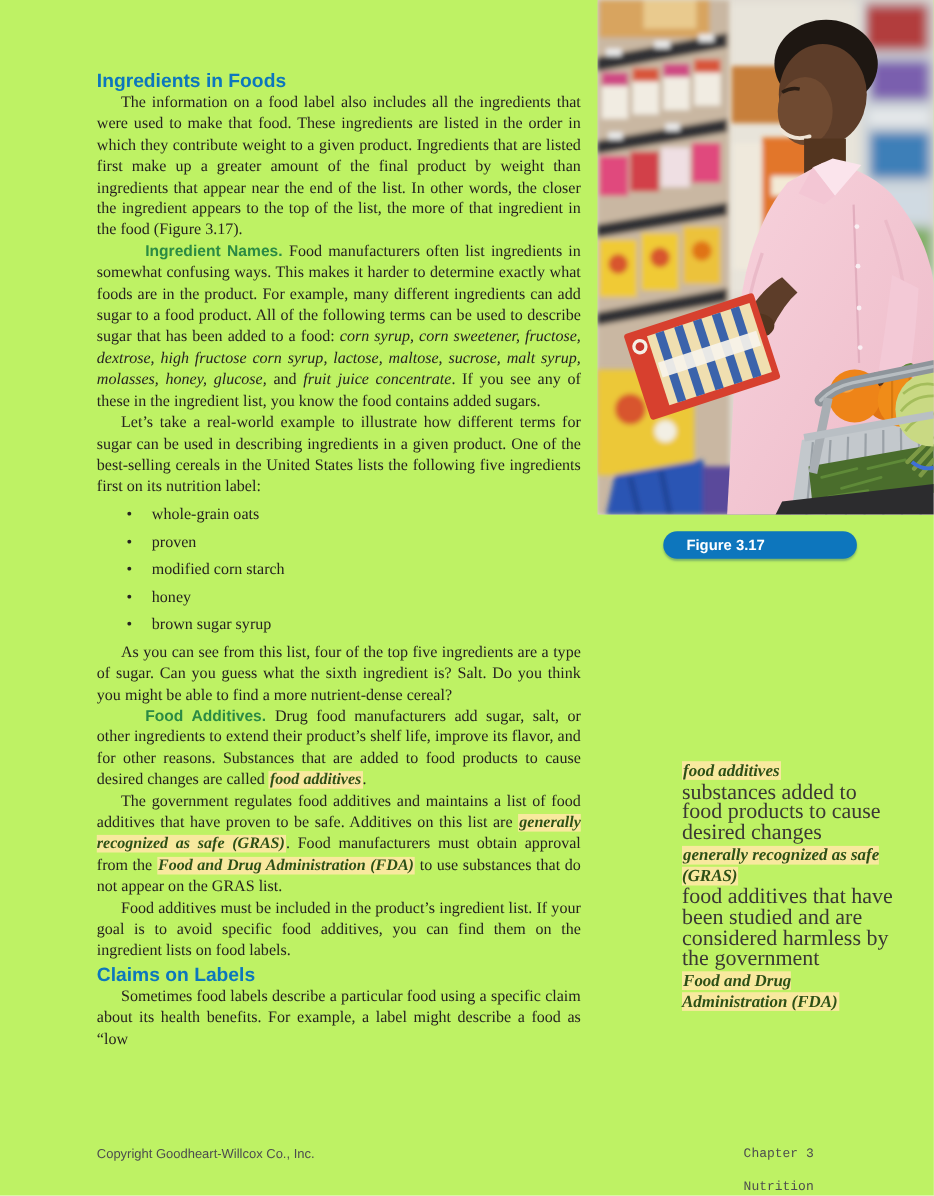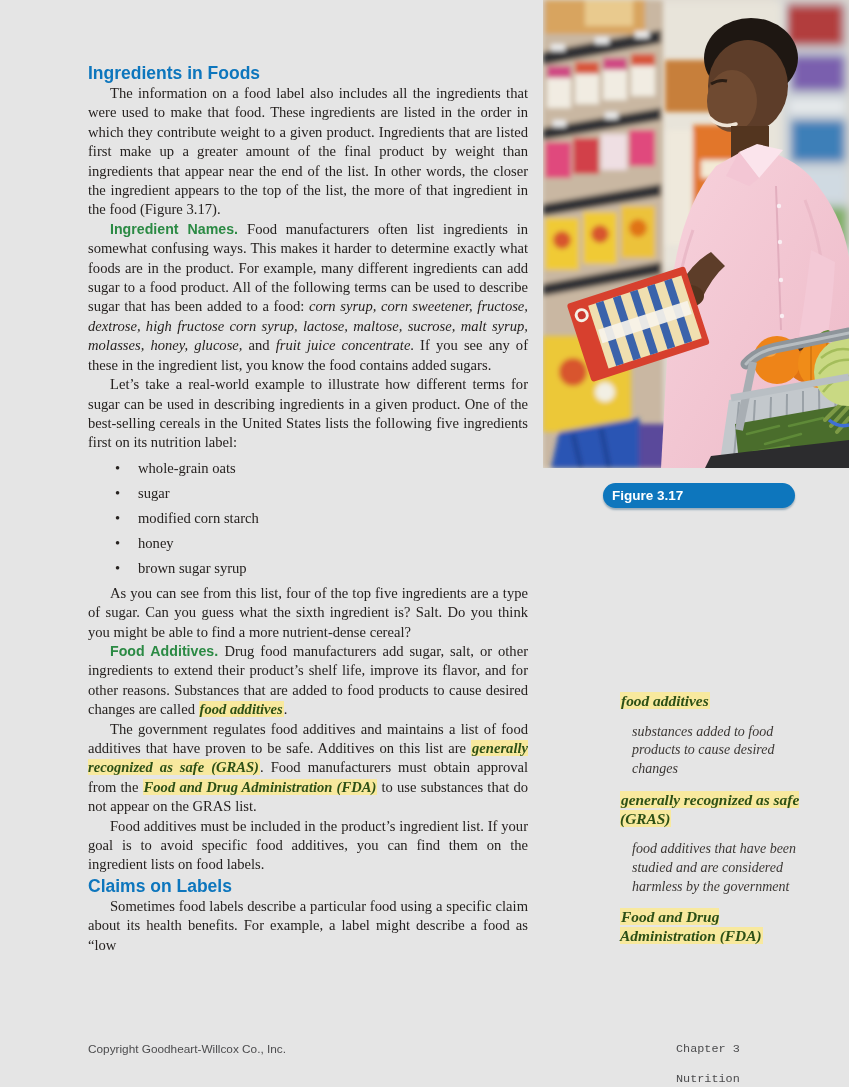--- a/index.html
+++ b/index.html
@@ -1,52 +1,52 @@
 <!DOCTYPE html>
 <html lang="en"><head>
 <meta charset="utf-8">
 <style>
   html,body{margin:0;padding:0;background:#ffffff;}
-  .page{position:relative;width:849px;height:1087px;background:#e5e5e5;overflow:hidden;
+  .page{position:relative;width:849px;height:1087px;background:#bef264;overflow:hidden;
         font-family:"Liberation Serif",serif;color:#262220;}
   
   .main-col{position:absolute;left:88px;top:62px;width:440px;}
   .h-blue{font-family:"Liberation Sans",sans-serif;font-weight:bold;font-size:17.5px;
           line-height:22px;color:#0d76bd;margin:0;}
   .main-col p{font-size:14.6px;line-height:19.4px;text-align:justify;margin:0;hyphens:auto;}
   .ind{text-indent:22px;}
   .p1{margin-top:12px;}
   .p2{margin-top:33px;}
-  .lead-green{font-family:"Liberation Sans",sans-serif;font-weight:bold;font-size:14.2px;color:#2b8a44;}
+  .lead-green{font-family:"Liberation Sans",sans-serif;font-weight:bold;font-size:14.2px;color:#2b8a44;margin-left:22px;}
   .it{font-style:italic;}
   .bullets{margin:6px 0 0 0;padding:0;list-style:none;}
   .bullets li{display:flex;font-size:14.6px;line-height:19.4px;margin-bottom:5.6px;}
   .bullets .dot{width:23px;margin-left:27px;flex:none;}
   .p4{margin-top:3px;}
   .p5{margin-top:9px;}
   .hl-term{background:#f8e99e;color:#2d5016;font-weight:bold;font-style:italic;padding:0 1px;}
   .h2{}
   .p8{margin-top:10px;}
   
   .photo{position:absolute;left:543px;top:0;width:306px;height:468px;overflow:hidden;}
   
-  .fig-tab{position:absolute;left:603px;top:483px;width:192px;height:25px;background:#0d76bd;
-           border-radius:13px;box-sizing:border-box;padding-left:9px;
+  .fig-tab{position:absolute;left:603px;top:483px;width:176px;height:25px;background:#0d76bd;
+           border-radius:13px;box-sizing:border-box;padding-left:21px;
            font-family:"Liberation Sans",sans-serif;font-weight:bold;font-size:13.5px;
            line-height:25px;color:#ffffff;box-shadow:0 2px 2px rgba(10,70,110,.35);}
   .fig-caption{position:absolute;left:620px;top:520px;width:184px;
                font-family:"Liberation Sans",sans-serif;font-size:13.2px;line-height:17.4px;color:#231f20;}
   .fig-q{font-family:"Liberation Serif",serif;font-style:italic;font-weight:bold;
          font-size:14.6px;color:#d2232a;}
   
   .sidebar{position:absolute;left:620px;top:690px;width:198px;}
   .entry{margin-top:2px;}
   .entry .term{display:inline;background:#f8e99e;color:#2d5016;font-weight:bold;font-style:italic;
                font-size:15.4px;line-height:18.7px;padding:0 1px;}
-  .entry .def{font-style:italic;font-size:14px;line-height:18.7px;color:#3b3734;margin:12px;}
+  .entry .def{font-size:20px;line-height:18.7px;color:#3b3734;margin:0;}
   
   .footer-left{position:absolute;left:88px;top:1042px;font-family:"Liberation Sans",sans-serif;
                font-size:11.8px;color:#4c4c4e;}
   .footer-right{position:absolute;left:676px;top:1042px;display:flex;gap:16px;
                 font-family:Liberation Mono, monospace;font-size:11.8px;color:#4c4c4e;flex-direction:column;}
   .footer-right .pg{font-weight:bold;color:#231f20;}
 </style>
 </head>
 <body>
 
@@ -61,21 +61,21 @@
 
     <p class="ind">Let’s take a real-world example to illustrate how different terms for sugar can be used in describing ingredients in a given product. One of the best-selling cereals in the United States lists the following five ingredients first on its nutrition label:</p>
 
     <ul class="bullets">
       <li>
           <span class="dot">•</span>
           <span>whole-grain oats</span>
         </li>
       <li>
           <span class="dot">•</span>
-          <span>sugar</span>
+          <span>proven</span>
         </li>
       <li>
           <span class="dot">•</span>
           <span>modified corn starch</span>
         </li>
       <li>
           <span class="dot">•</span>
           <span>honey</span>
         </li>
       <li>

